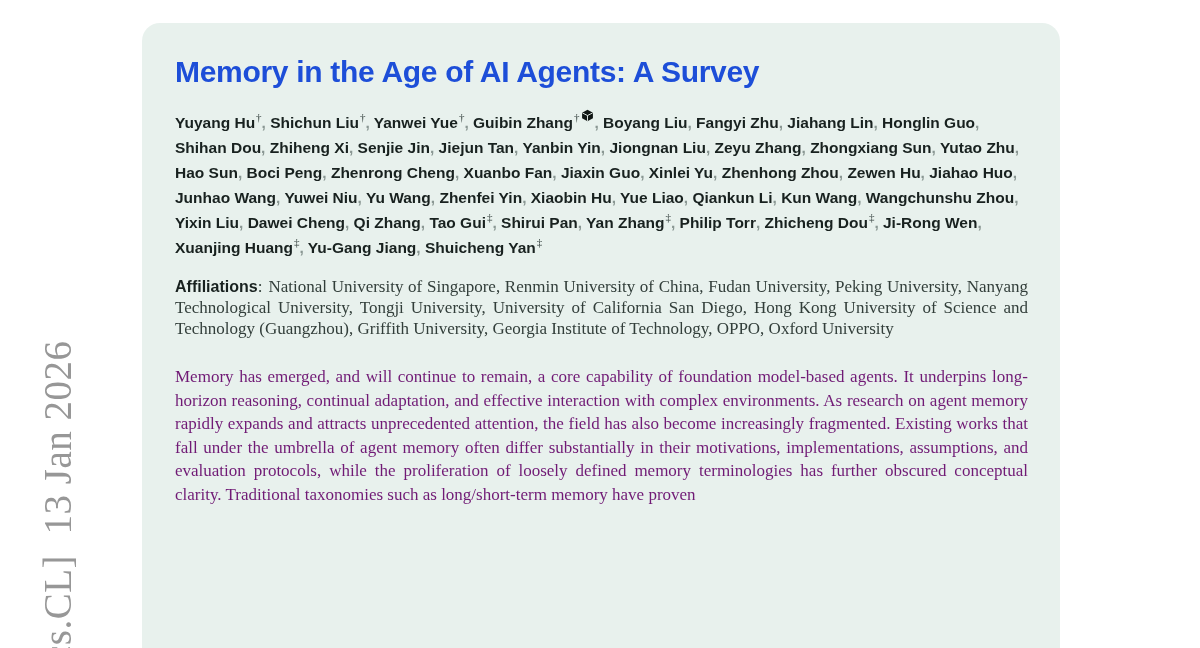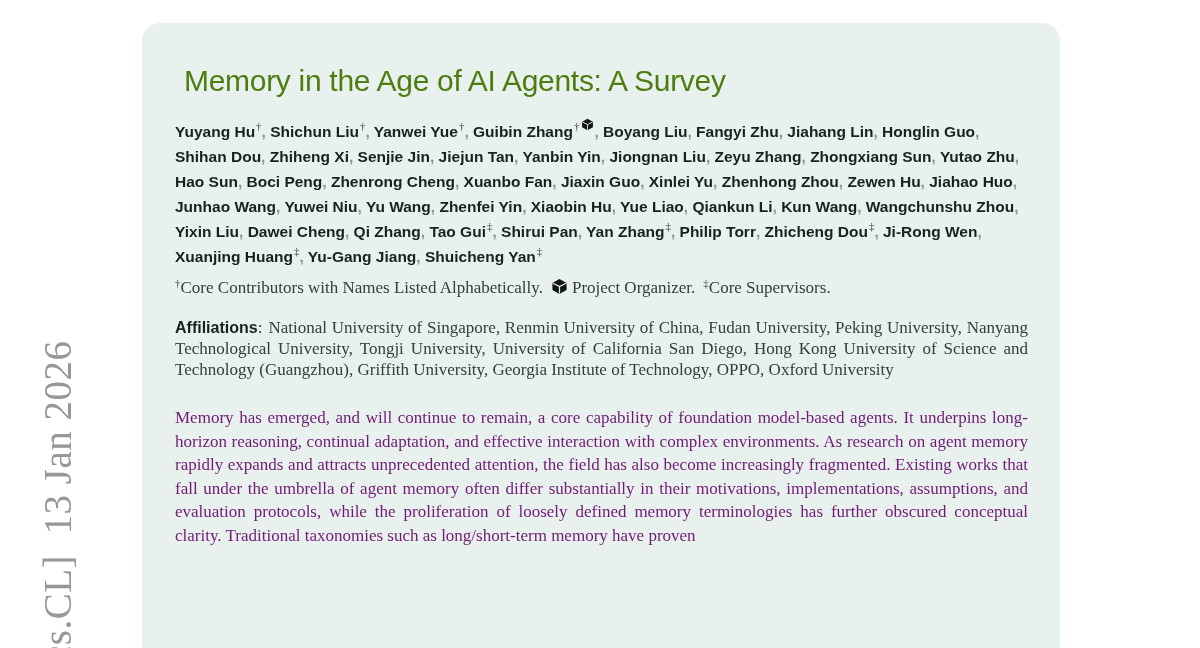--- a/index.html
+++ b/index.html
@@ -15,22 +15,22 @@
     font-size:39px;color:#979797;letter-spacing:.5px;
     white-space:pre;text-align:left;line-height:52px;
   }
   
   .card{
     position:absolute;left:142px;top:23px;width:918px;height:660px;
     background:#e8f1ed;border-radius:18px;
     box-sizing:border-box;padding:30px 32px 0 33px;
   }
   .title{
-    margin:9px;font-size:30px;line-height:38px;font-weight:400;
-    color:#4d7c0f;letter-spacing:-0.3px;
+    margin:0;font-size:30px;line-height:38px;font-weight:700;
+    color:#1d4ed8;letter-spacing:-0.3px;
   }
   .subtitle{
     margin:4px 0 0 0;font-size:20px;line-height:28px;font-weight:700;color:#0c1210;
   }
   .authors{
     margin-top:18px;font-size:15.5px;line-height:25px;font-weight:700;color:#18211f;
   }
   .author-chunk{white-space:nowrap;}
   .asup{
     font-family:"Liberation Serif",serif;font-size:11px;font-weight:400;
@@ -62,21 +62,17 @@
 <div class="watermark">cs.CL]  13 Jan 2026</div>
 
 <div class="card">
   <h1 class="title">Memory in the Age of AI Agents: A Survey</h1>
 
   <div class="authors"><span class="author-chunk"><span>Yuyang Hu</span><sup class="asup">†</sup><span class="comma">,</span></span> <span class="author-chunk"><span>Shichun Liu</span><sup class="asup">†</sup><span class="comma">,</span></span> <span class="author-chunk"><span>Yanwei Yue</span><sup class="asup">†</sup><span class="comma">,</span></span> <span class="author-chunk"><span>Guibin Zhang</span><sup class="asup">†</sup><svg class="cube-sm" viewBox="0 0 24 24" xmlns="http://www.w3.org/2000/svg">
   <path d="M12 1.5 L22 7 V17 L12 22.5 L2 17 V7 Z" fill="#101614"></path>
   <path d="M2.6 7.3 L12 12 L21.4 7.3 M12 12 V22" stroke="#e8f1ed" stroke-width="1.7" fill="none"></path>
 </svg><span class="comma">,</span></span> <span class="author-chunk"><span>Boyang Liu</span><span class="comma">,</span></span> <span class="author-chunk"><span>Fangyi Zhu</span><span class="comma">,</span></span> <span class="author-chunk"><span>Jiahang Lin</span><span class="comma">,</span></span> <span class="author-chunk"><span>Honglin Guo</span><span class="comma">,</span></span> <span class="author-chunk"><span>Shihan Dou</span><span class="comma">,</span></span> <span class="author-chunk"><span>Zhiheng Xi</span><span class="comma">,</span></span> <span class="author-chunk"><span>Senjie Jin</span><span class="comma">,</span></span> <span class="author-chunk"><span>Jiejun Tan</span><span class="comma">,</span></span> <span class="author-chunk"><span>Yanbin Yin</span><span class="comma">,</span></span> <span class="author-chunk"><span>Jiongnan Liu</span><span class="comma">,</span></span> <span class="author-chunk"><span>Zeyu Zhang</span><span class="comma">,</span></span> <span class="author-chunk"><span>Zhongxiang Sun</span><span class="comma">,</span></span> <span class="author-chunk"><span>Yutao Zhu</span><span class="comma">,</span></span> <span class="author-chunk"><span>Hao Sun</span><span class="comma">,</span></span> <span class="author-chunk"><span>Boci Peng</span><span class="comma">,</span></span> <span class="author-chunk"><span>Zhenrong Cheng</span><span class="comma">,</span></span> <span class="author-chunk"><span>Xuanbo Fan</span><span class="comma">,</span></span> <span class="author-chunk"><span>Jiaxin Guo</span><span class="comma">,</span></span> <span class="author-chunk"><span>Xinlei Yu</span><span class="comma">,</span></span> <span class="author-chunk"><span>Zhenhong Zhou</span><span class="comma">,</span></span> <span class="author-chunk"><span>Zewen Hu</span><span class="comma">,</span></span> <span class="author-chunk"><span>Jiahao Huo</span><span class="comma">,</span></span> <span class="author-chunk"><span>Junhao Wang</span><span class="comma">,</span></span> <span class="author-chunk"><span>Yuwei Niu</span><span class="comma">,</span></span> <span class="author-chunk"><span>Yu Wang</span><span class="comma">,</span></span> <span class="author-chunk"><span>Zhenfei Yin</span><span class="comma">,</span></span> <span class="author-chunk"><span>Xiaobin Hu</span><span class="comma">,</span></span> <span class="author-chunk"><span>Yue Liao</span><span class="comma">,</span></span> <span class="author-chunk"><span>Qiankun Li</span><span class="comma">,</span></span> <span class="author-chunk"><span>Kun Wang</span><span class="comma">,</span></span> <span class="author-chunk"><span>Wangchunshu Zhou</span><span class="comma">,</span></span> <span class="author-chunk"><span>Yixin Liu</span><span class="comma">,</span></span> <span class="author-chunk"><span>Dawei Cheng</span><span class="comma">,</span></span> <span class="author-chunk"><span>Qi Zhang</span><span class="comma">,</span></span> <span class="author-chunk"><span>Tao Gui</span><sup class="asup">‡</sup><span class="comma">,</span></span> <span class="author-chunk"><span>Shirui Pan</span><span class="comma">,</span></span> <span class="author-chunk"><span>Yan Zhang</span><sup class="asup">‡</sup><span class="comma">,</span></span> <span class="author-chunk"><span>Philip Torr</span><span class="comma">,</span></span> <span class="author-chunk"><span>Zhicheng Dou</span><sup class="asup">‡</sup><span class="comma">,</span></span> <span class="author-chunk"><span>Ji-Rong Wen</span><span class="comma">,</span></span> <span class="author-chunk"><span>Xuanjing Huang</span><sup class="asup">‡</sup><span class="comma">,</span></span> <span class="author-chunk"><span>Yu-Gang Jiang</span><span class="comma">,</span></span> <span class="author-chunk"><span>Shuicheng Yan</span><sup class="asup">‡</sup></span></div>
 
-  <p class="footnote"><span class="fn-seg"><sup class="fn-sup">†</sup><span>Core Contributors with Names Listed Alphabetically.</span></span><span class="fn-seg"><svg class="cube-lg" viewBox="0 0 24 24">
-          <path d="M12 1.5 L22 7 V17 L12 22.5 L2 17 V7 Z" fill="#101614"></path>
-          <path d="M2.6 7.3 L12 12 L21.4 7.3 M12 12 V22" stroke="#e8f1ed" stroke-width="1.7" fill="none"></path>
-        </svg><span>Project Organizer.</span></span><span class="fn-seg"><sup class="fn-sup">‡</sup><span>Core Supervisors.</span></span></p>
 
   <p class="affiliations"><span class="aff-label">Affiliations</span><span class="aff-colon">:</span><span>National University of Singapore, Renmin University of China, Fudan University, Peking University, Nanyang Technological University, Tongji University, University of California San Diego, Hong Kong University of Science and Technology (Guangzhou), Griffith University, Georgia Institute of Technology, OPPO, Oxford University</span></p>
 
   <p class="abstract">Memory has emerged, and will continue to remain, a core capability of foundation model-based agents. It underpins long-horizon reasoning, continual adaptation, and effective interaction with complex environments. As research on agent memory rapidly expands and attracts unprecedented attention, the field has also become increasingly fragmented. Existing works that fall under the umbrella of agent memory often differ substantially in their motivations, implementations, assumptions, and evaluation protocols, while the proliferation of loosely defined memory terminologies has further obscured conceptual clarity. Traditional taxonomies such as long/short-term memory have proven</p>
 </div>
 
 </body></html>

